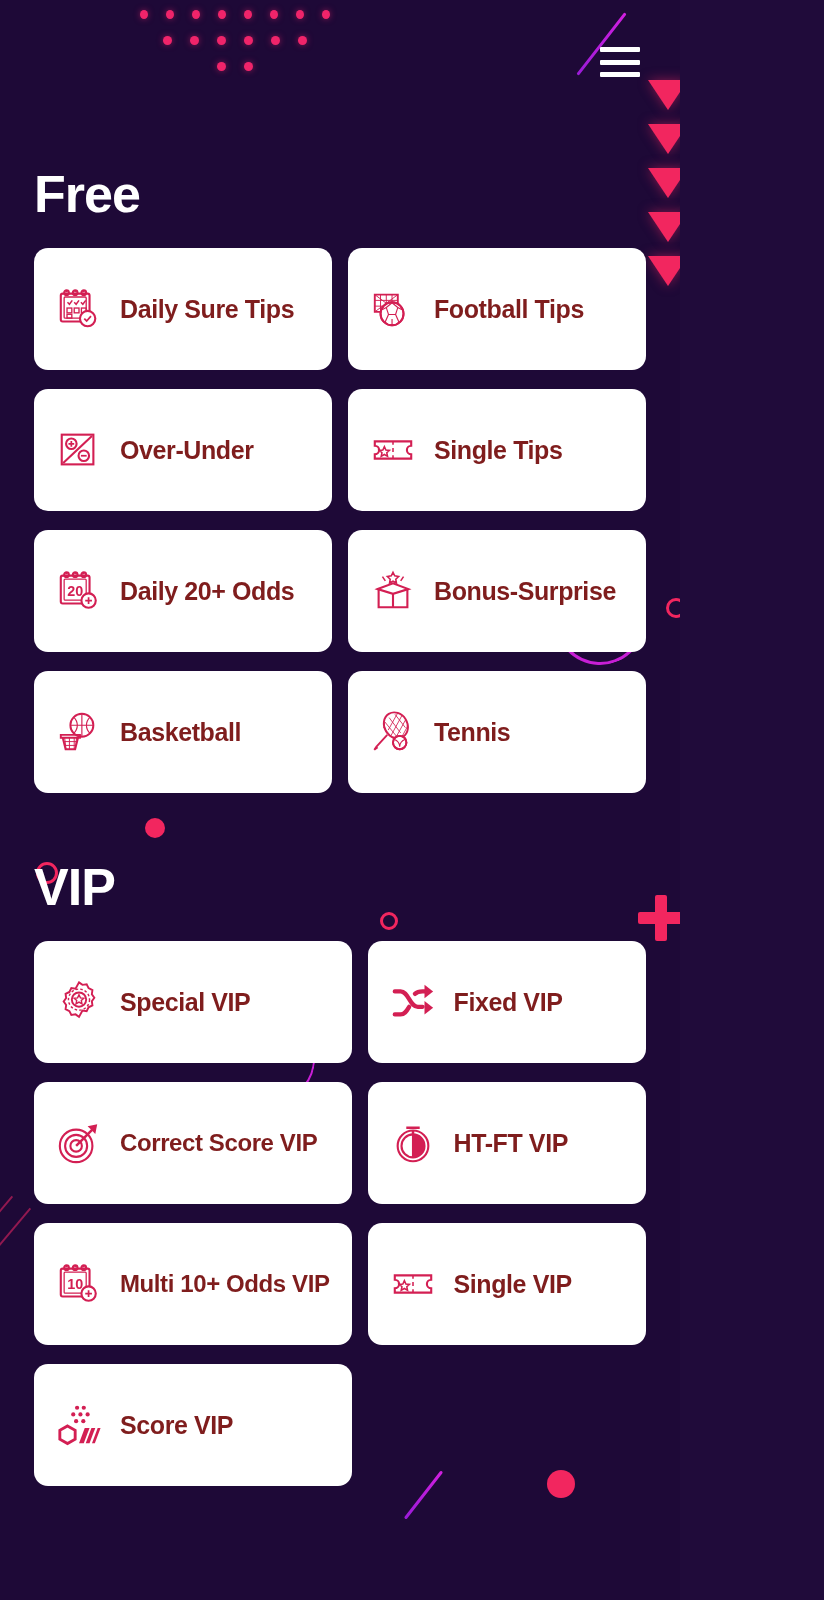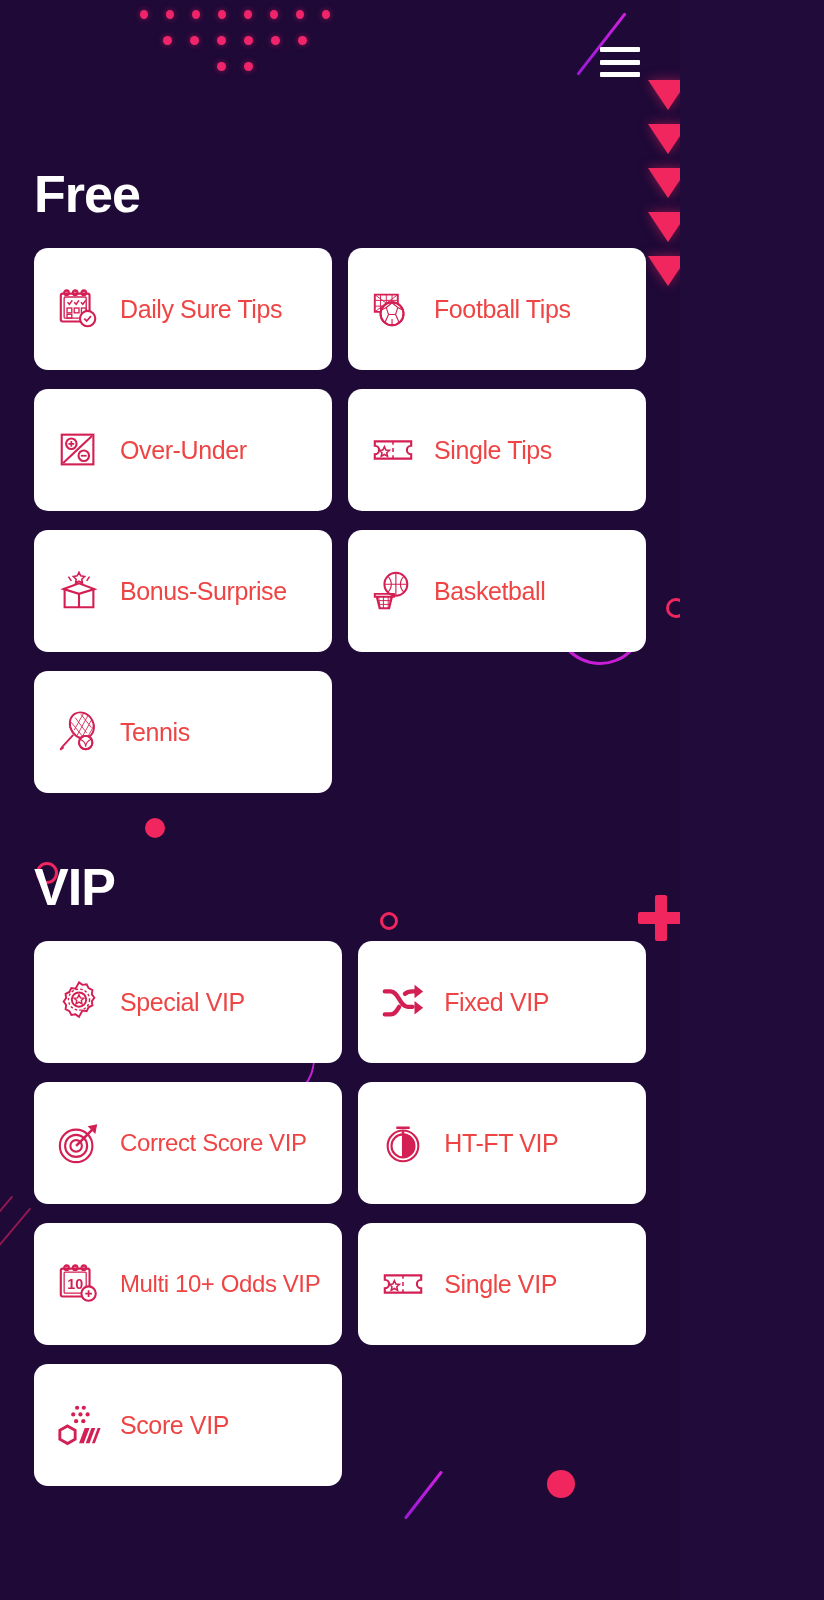--- a/index.html
+++ b/index.html
@@ -67,21 +67,21 @@
   
   .content { position: relative; z-index: 3; padding: 0 34px; }
   .section-title { color: #ffffff; font-size: 52px; font-weight: bold; letter-spacing: -1px;
                    line-height: 1; }
   .t-free  { margin-top: 168px; }
   .t-vip   { margin-top: 68px; }
   .grid { display: grid; grid-template-columns: 1fr 1fr; gap: 19px 16px; margin-top: 28px; }
   .card { background: #ffffff; border-radius: 14px; height: 122px;
           display: flex; align-items: center; gap: 18px; padding: 0 22px; cursor: pointer; }
   .card .ic { flex: 0 0 46px; width: 46px; height: 46px; display: block; }
-  .card .lbl { color: #ef4444; font-size: 25px; font-weight: normal; letter-spacing: -.4px;
+  .card .lbl { color: #7f1d1d; font-size: 25px; font-weight: bold; letter-spacing: -.4px;
                white-space: nowrap; }
   .card.tight .lbl { font-size: 24px; }
 </style>
 </head>
 <body>
 
 <div id="app">
 
   <div class="deco dotgrid">
     <div class="dotrow">
@@ -201,20 +201,36 @@
         <svg class="ic" viewBox="0 0 48 48">
           <g fill="none" stroke="#d31f53" stroke-width="2.2">
             <path d="M5 15h38v4.5a4.5 4.5 0 000 9V33H5v-4.5a4.5 4.5 0 000-9z"></path>
             <path d="M24 15v3.5M24 22v4M24 29.5V33" stroke-width="1.6"></path>
             <path d="M15 20.5l1.6 3.5 3.7.4-2.8 2.5.8 3.7-3.3-1.9-3.3 1.9.8-3.7-2.8-2.5 3.7-.4z" stroke-width="1.6"></path>
           </g>
         </svg>
         <span class="lbl">Single Tips</span>
       </div>
 
+      <div class="card">
+        <svg class="ic" viewBox="0 0 48 48">
+          <g fill="none" stroke="#d31f53" stroke-width="2.2">
+            <rect x="5" y="8" width="30" height="29" rx="2"></rect>
+            <rect x="8.5" y="11.5" width="23" height="22" rx="1" stroke-width="1.3"></rect>
+            <circle cx="11" cy="7" r="2.4"></circle>
+              <circle cx="20" cy="7" r="2.4"></circle>
+              <circle cx="29" cy="7" r="2.4"></circle>
+            <path d="M11 4.6v2M20 4.6v2M29 4.6v2" stroke-width="1.6"></path>
+            <circle cx="34" cy="34" r="7.5" fill="#fff"></circle>
+            <path d="M34 30.5v7M30.5 34h7" stroke-width="1.8"></path>
+          </g>
+          <text x="20" y="29" font-family="Liberation Sans, sans-serif" font-size="15" font-weight="bold" fill="#d31f53" text-anchor="middle">20</text>
+        </svg>
+        <span class="lbl">Daily 20+ Odds</span>
+      </div>
 
       <div class="card">
         <svg class="ic" viewBox="0 0 48 48">
           <g fill="none" stroke="#d31f53" stroke-width="2.2">
             <path d="M24 4.5l1.8 3.7 4.1.6-3 2.9.7 4-3.6-1.9-3.6 1.9.7-4-3-2.9 4.1-.6z" stroke-width="1.6"></path>
             <path d="M13 9l3 4.5M35 9l-3 4.5" stroke-width="1.6"></path>
             <path d="M8 22l16-6 16 6-16 5z"></path>
             <path d="M9 23v18h30V23M24 27v14"></path>
           </g>
         </svg>

